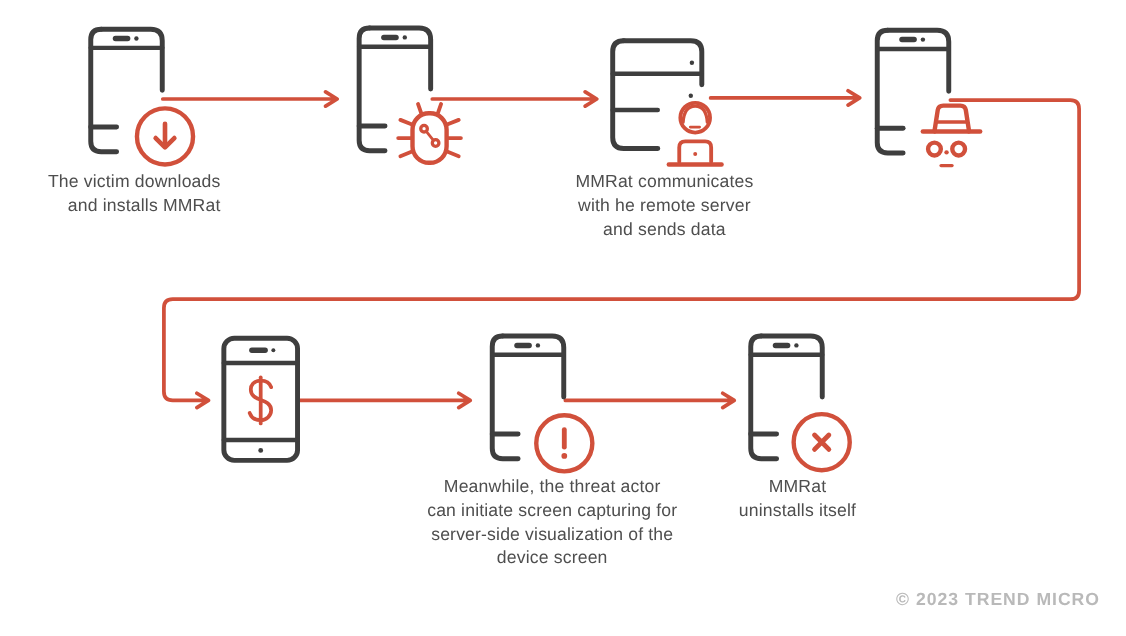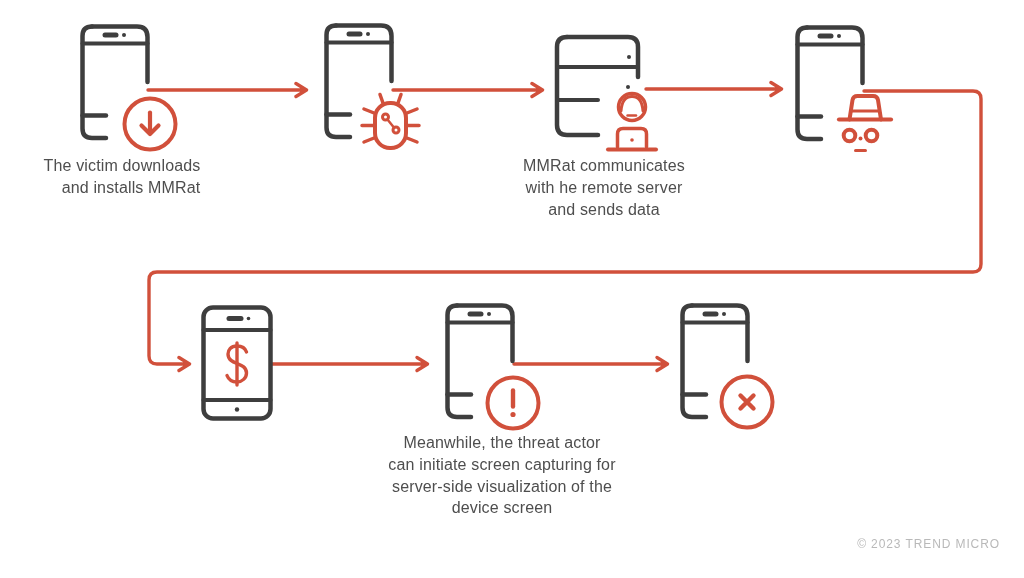--- a/index.html
+++ b/index.html
@@ -17,23 +17,24 @@
     text-align:center;
     white-space:pre-line;
     font-size:16px;
     line-height:21.8px;
     letter-spacing:0.15px;
     color:var(--caption-color,#4e4e4e);
   }
   .footer {
     position:absolute;
     right:24px; top:537px;
-    font-size:12px;
+    font-size:16px;
     letter-spacing:0.9px;
     color:var(--footer-color,#b9b9b9);
+    font-weight:bold;
   }
   svg { display:block; }
   .ln-dark  { stroke:var(--dark,#3e3e3e);  fill:none; stroke-linecap:round; stroke-linejoin:round; }
   .ln-acc   { stroke:var(--accent,#d1503b); fill:none; stroke-linecap:round; stroke-linejoin:round; }
   .fill-dark { fill:var(--dark,#3e3e3e); }
   .fill-acc  { fill:var(--accent,#d1503b); }
 </style>
 </head>
 <body>
 
@@ -187,16 +188,18 @@
 
   <div class="caption" style="left:122px;top:155px;text-align:right;">The victim downloads
 and installs MMRat</div>
   <div class="caption" style="left:604px;top:155px;">MMRat communicates
 with  he remote server
 and sends data</div>
   <div class="caption" style="left:490px;top:432px;margin-left:12px;">Meanwhile, the threat actor
 can initiate screen capturing for
 server-side visualization of the
 device screen</div>
+  <div class="caption" style="left:725px;top:432px;">MMRat
+uninstalls itself</div>
 
   <div class="footer">© 2023 TREND MICRO</div>
 
 </div>
 
 </body></html>

